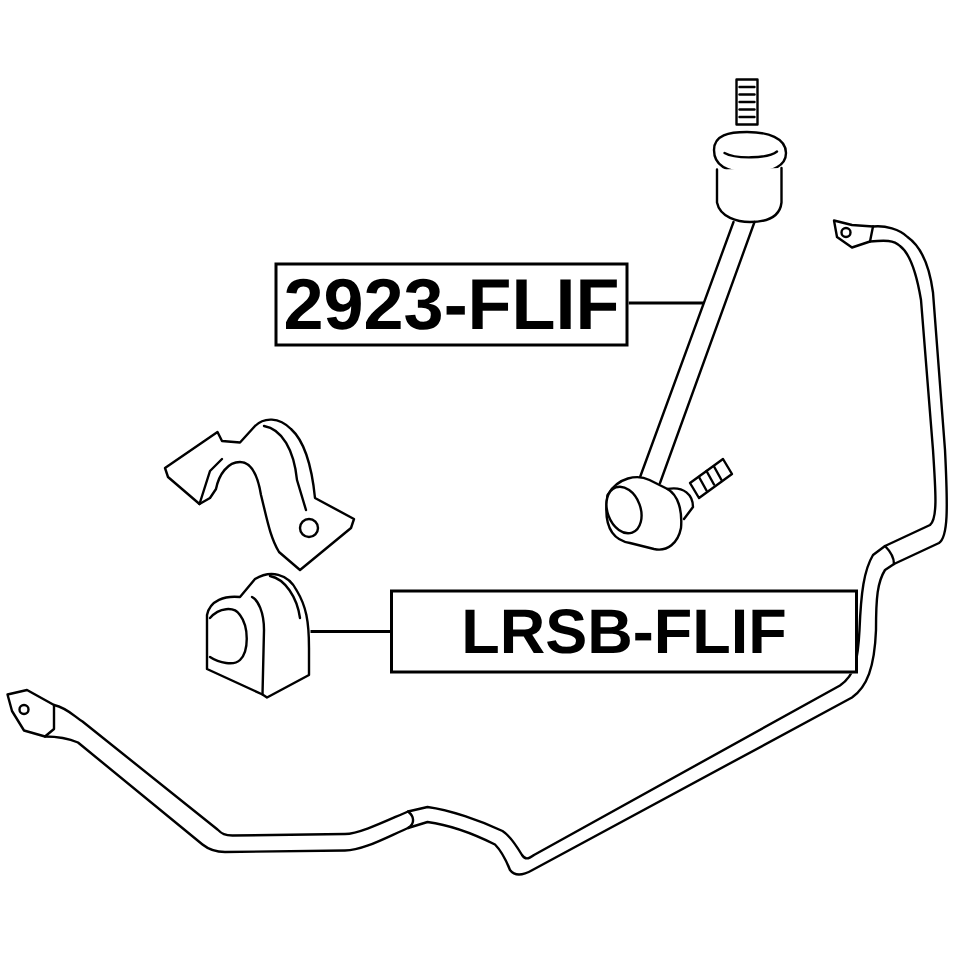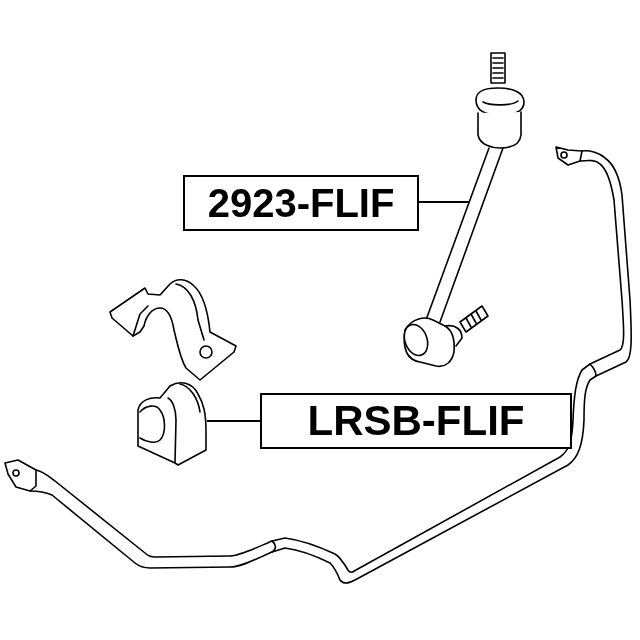--- a/index.html
+++ b/index.html
@@ -11,21 +11,21 @@
       border: 2px solid #000;
       background: #fff;
       font-family: "Liberation Sans", sans-serif;
       font-weight: bold;
       color: #000;
       display: flex;
       align-items: center;
       justify-content: center;
       letter-spacing: 0px;
     }
-    #label-link { left: 183px; top: 175px; width: 236px; height: 56px; font-size: 40px; }
+    #label-link { left: 183px; top: 175px; width: 236px; height: 56px; font-size: 48px; }
     #label-bushing { left: 260px; top: 393px; width: 312px; height: 56px; font-size: 42px; }
     .leader { position: absolute; background: #000; height: 2px; }
   </style>
 </head>
 <body>
 
 <svg id="diagram" viewBox="0 0 640 640" xmlns="http://www.w3.org/2000/svg">
   <g fill="none" stroke="#000" stroke-width="1.6" stroke-linejoin="round" stroke-linecap="round">
 
     <g>

